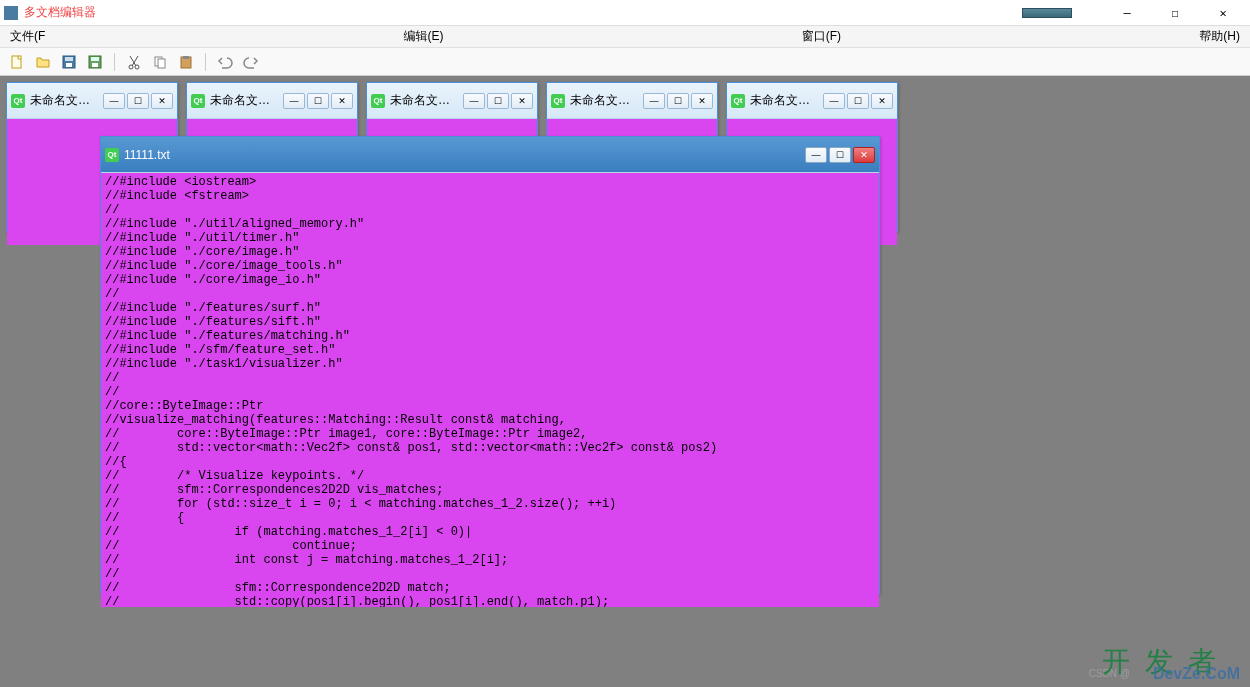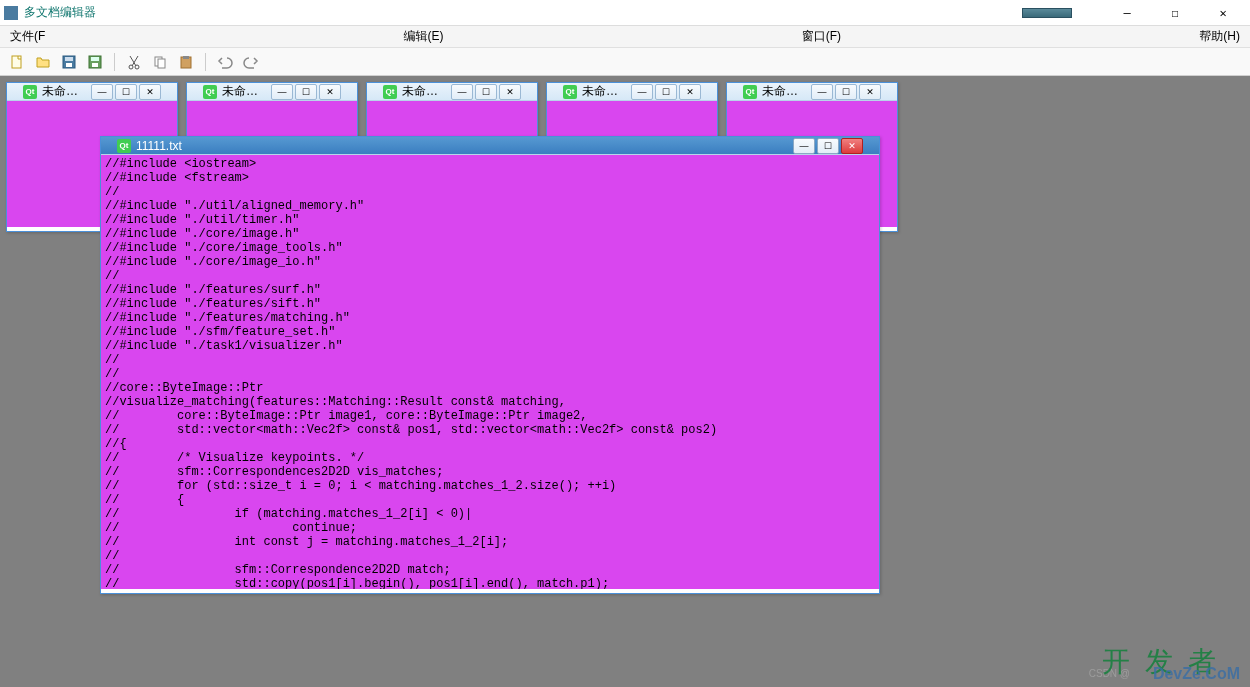--- a/index.html
+++ b/index.html
@@ -1,36 +1,36 @@
 <!DOCTYPE html>
 <html><head>
 <meta charset="utf-8">
 <style>
 * { box-sizing: border-box; margin: 0; padding: 0; }
 body { font-family: "Microsoft YaHei", SimSun, Arial, sans-serif; font-size: 12px; background: #f0f0f0; width: 1250px; height: 687px; overflow: hidden; position: relative; }
 
 .titlebar { height: 26px; background: #fff; display: flex; align-items: center; padding: 0 4px; border-bottom: 1px solid #ddd; }
 .titlebar .app-icon { width: 14px; height: 14px; background: #4a7ba0; margin-right: 6px; }
-.titlebar .title { flex: 1; font-size: 12px; color: #0f766e; font-family: Liberation Serif, serif; }
+.titlebar .title { flex: 1; font-size: 12px; color: #ef4444; font-family: Liberation Serif, serif; }
 .titlebar .win-controls { display: flex; gap: 18px; padding-right: 8px; }
 .titlebar .win-btn { width: 30px; height: 20px; display: flex; align-items: center; justify-content: center; cursor: pointer; font-family: monospace; }
 .titlebar .indicator { width: 50px; height: 10px; background: linear-gradient(#5a8a9a,#3a6a7a); border:1px solid #2a5060; margin-right: 40px;}
 
 .menubar { height: 22px; background: #f5f5f5; display: flex; align-items: center; padding: 0 4px; gap: 2px; border-bottom: 1px solid #e0e0e0; justify-content: space-between; }
 .menubar .menu-item { padding: 2px 6px; cursor: pointer; font-size: 12px; }
 
 .toolbar { height: 28px; background: #f9f9f9; display: flex; align-items: center; padding: 0 6px; gap: 4px; border-bottom: 1px solid #d0d0d0; }
 .toolbar .tb-btn { width: 22px; height: 22px; display: flex; align-items: center; justify-content: center; cursor: pointer; border: 1px solid transparent; }
 .toolbar .sep { width: 1px; height: 18px; background: #ccc; margin: 0 4px; }
 .tb-icon { width: 16px; height: 16px; display: block; }
 
 .mdi-area { position: relative; background: #808080; height: calc(687px - 26px - 22px - 28px); overflow: hidden; }
 
 .child-window { position: absolute; background: #fff; border: 1px solid #4a90d9; box-shadow: 1px 1px 3px rgba(0,0,0,0.2); }
-.child-titlebar { height: 18px; background: linear-gradient(#eaf3fb,#d6e8f7); display: flex; align-items: center; padding: 0 16px; border-bottom: 1px solid #b8d4ea; gap: 3px; }
+.child-titlebar { height: 36px; background: linear-gradient(#eaf3fb,#d6e8f7); display: flex; align-items: center; padding: 0 4px; border-bottom: 1px solid #b8d4ea; gap: 3px; }
 .child-titlebar .qt-icon { width: 14px; height: 14px; background: #41cd52; border-radius: 2px; display: flex; align-items: center; justify-content: center; color: #fff; font-size: 8px; font-weight: bold; }
 .child-titlebar .child-title { flex: 1; font-size: 12px; color: #000; white-space: nowrap; overflow: hidden; text-overflow: ellipsis; padding: 0 2px; }
 .child-titlebar .child-ctrl { display: flex; gap: 2px; }
 .child-titlebar .child-btn { width: 22px; height: 16px; border: 1px solid #9ab8d4; background: linear-gradient(#f8fbfe,#e2edf7); display: flex; align-items: center; justify-content: center; cursor: pointer; font-size: 9px; font-family: Arial; border-radius: 2px; }
 .child-titlebar .child-btn.close { background: linear-gradient(#f08080,#dc3c3c); border-color:#b02020; color:#fff; }
 .child-body { background: #d946ef; overflow: auto; }
 
 .active-window { z-index: 10; }
 .active-window .child-titlebar { background: linear-gradient(#5699d2,#3b7ec0); }
 .active-window .child-title { color: #fff; }

